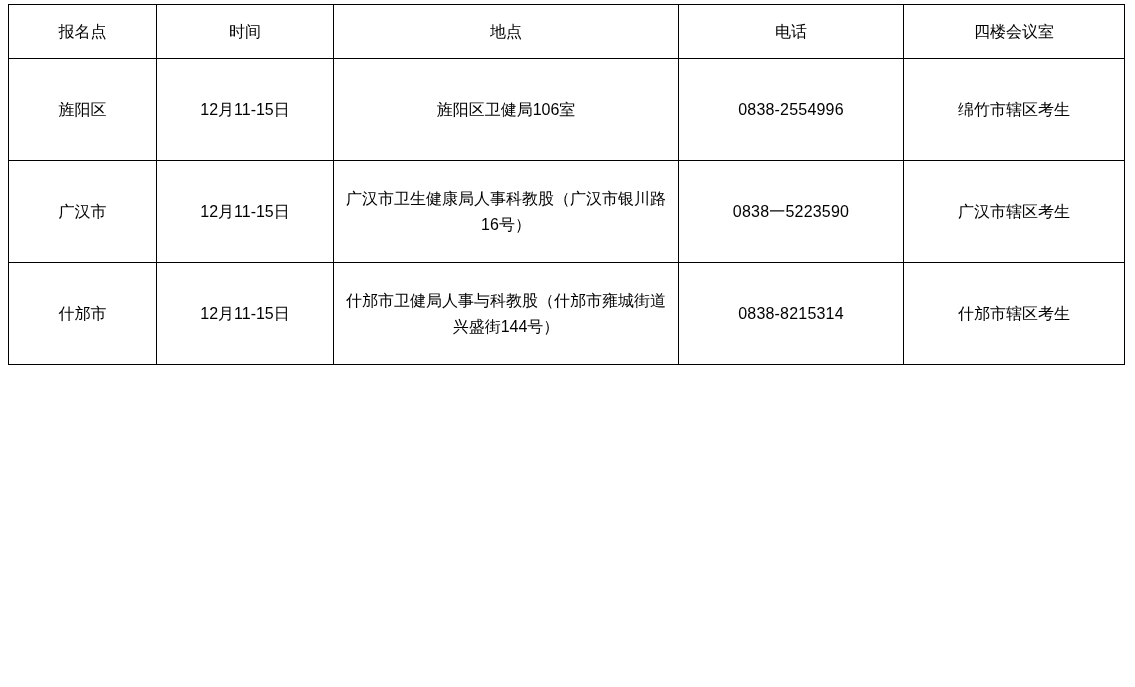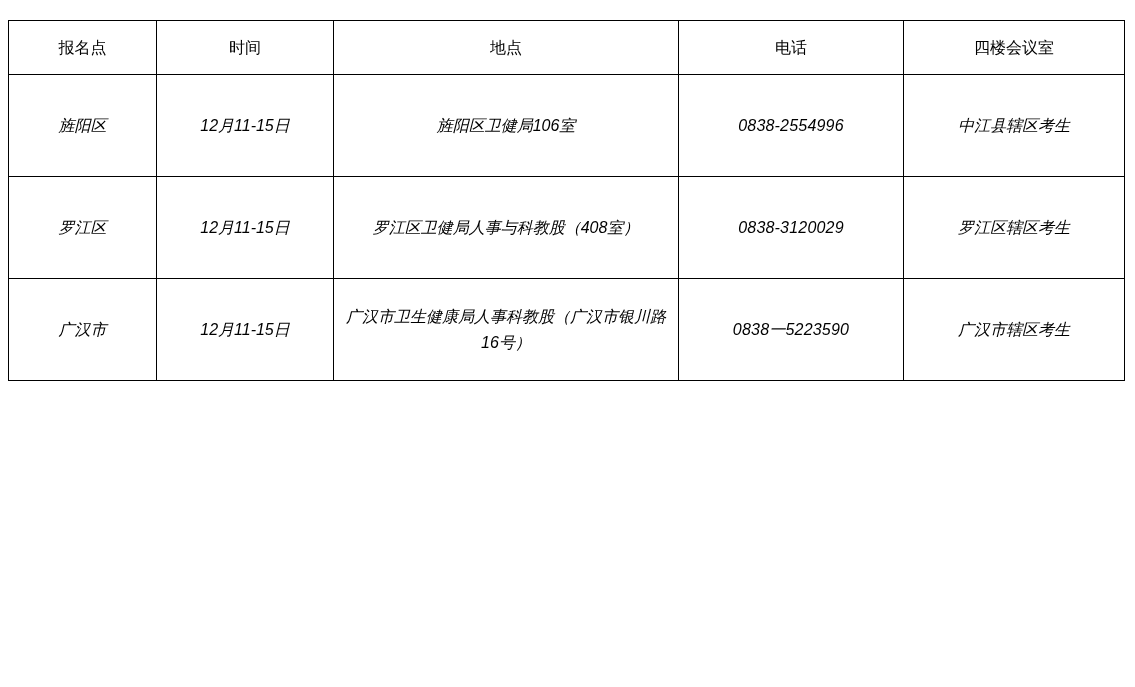--- a/index.html
+++ b/index.html
@@ -12,21 +12,21 @@
     height: 687px;
     font-family: "Liberation Sans", "DejaVu Sans", sans-serif;
     color: #000000;
     overflow: hidden;
   }
   .page {
     position: relative;
     width: 898px;
     height: 687px;
     box-sizing: border-box;
-    padding: 20px 8px 8px 8px;
+    padding: 4px 8px 8px 8px;
   }
   table.reg-table {
     border-collapse: collapse;
     table-layout: fixed;
     width: 1116px;
     margin: 0 auto;
     border: 1px solid #000000;
   }
   table.reg-table td,
   table.reg-table th {
@@ -39,21 +39,20 @@
     padding: 4px 8px;
     box-sizing: border-box;
     word-wrap: break-word;
   }
   thead th {
     height: 54px;
     font-size: 17px;
   }
   tbody td {
     height: 102px;
-    font-style: italic;
   }
   
   col.c0 { width: 148px; }
   col.c1 { width: 177px; }
   col.c2 { width: 345px; }
   col.c3 { width: 225px; }
   col.c4 { width: 221px; }
 
   td.addr {
     font-size: 16px;
@@ -84,31 +83,31 @@
         <th>电话</th>
         <th>四楼会议室</th>
       </tr>
     </thead>
     <tbody>
       <tr>
         <td>旌阳区</td>
         <td>12月11-15日</td>
         <td class="addr">旌阳区卫健局106室</td>
         <td class="phone">0838-2554996</td>
-        <td>中江县辖区考生</td>
-      </tr>
-      <tr>
-        <td>罗江区</td>
-        <td>12月11-15日</td>
-        <td class="addr">罗江区卫健局人事与科教股（408室）</td>
-        <td class="phone">0838-3120029</td>
-        <td>罗江区辖区考生</td>
+        <td>绵竹市辖区考生</td>
       </tr>
       <tr>
         <td>广汉市</td>
         <td>12月11-15日</td>
         <td class="addr">广汉市卫生健康局人事科教股（广汉市银川路16号）</td>
         <td class="phone">0838一5223590</td>
         <td>广汉市辖区考生</td>
       </tr>
+      <tr>
+        <td>什邡市</td>
+        <td>12月11-15日</td>
+        <td class="addr">什邡市卫健局人事与科教股（什邡市雍城街道兴盛街144号）</td>
+        <td class="phone">0838-8215314</td>
+        <td>什邡市辖区考生</td>
+      </tr>
     </tbody>
   </table>
 </div>
 
 </body></html>

